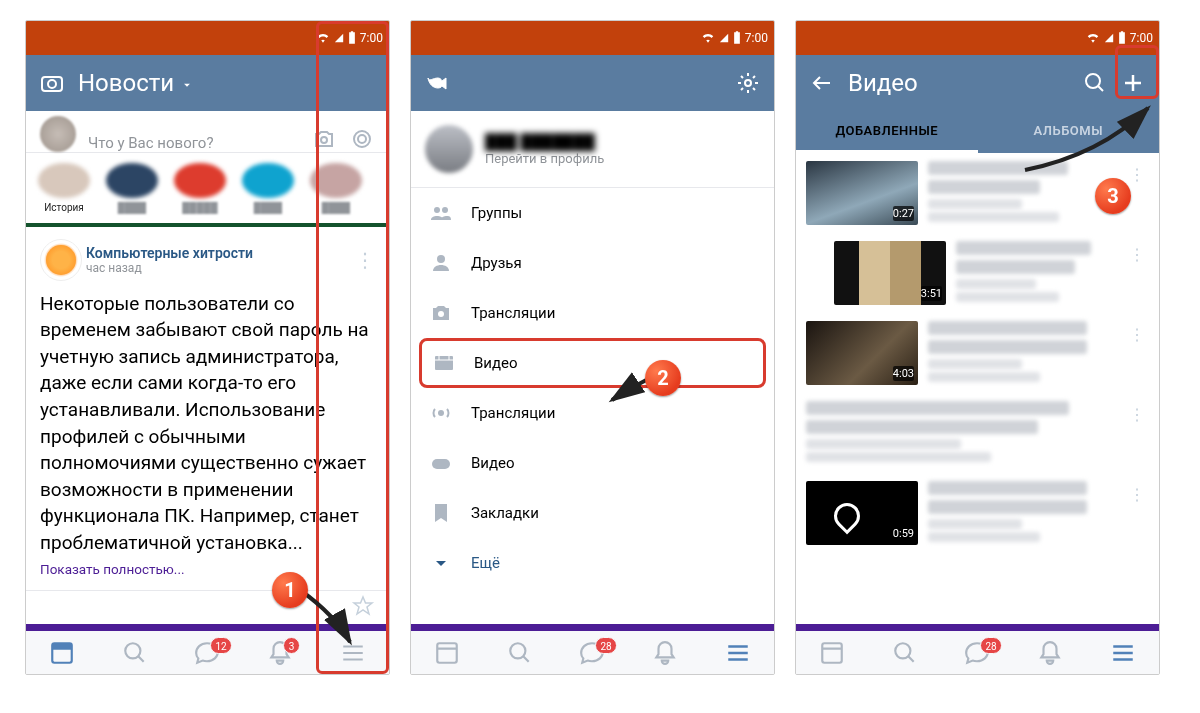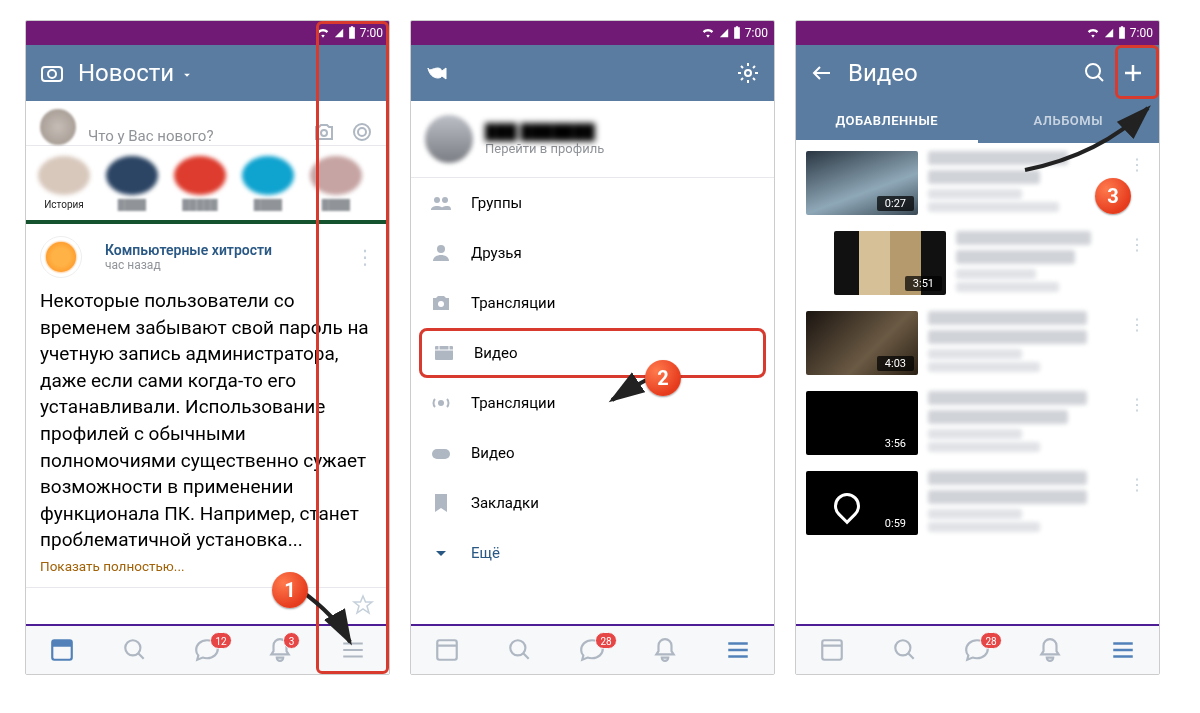--- a/index.html
+++ b/index.html
@@ -19,22 +19,22 @@
     border: 1px solid #ccc;
     border-radius: 2px;
     background: #fff;
     display: flex;
     flex-direction: column;
     overflow: hidden;
     position: relative;
   }
   
   .status-bar {
-    height: 24px;
-    background: #701a75;
+    height: 34px;
+    background: #c2410c;
     color: #fff;
     display: flex;
     justify-content: flex-end;
     align-items: center;
     padding: 0 6px;
     font-size: 12px;
     gap: 4px;
   }
   .status-bar svg { fill: #fff; }
   
@@ -58,21 +58,21 @@
     font-size: 13px;
     font-weight: 600;
     letter-spacing: .5px;
   }
   .tab {
     flex: 1;
     text-align: center;
     padding: 12px 4px;
     border-bottom: 3px solid transparent;
   }
-  .tab.active { color: #ffffff; border-bottom-color: #fff; }
+  .tab.active { color: #000000; border-bottom-color: #fff; }
   
   .body { flex: 1; overflow: hidden; display:flex; flex-direction:column; }
   .compose-row {
     display: flex;
     align-items: flex-end;
     height: 56px;
     padding: 0 14px;
     gap: 12px;
     border-bottom: 1px solid #e7e8ec;
   }
@@ -88,37 +88,37 @@
     display:flex; gap:8px; padding:10px 8px; overflow:hidden; border-bottom:4px solid #14532d;
   }
   .story { width:60px; display:flex; flex-direction:column; align-items:center; gap:4px; }
   .story-circle { width:52px; height:52px; border-radius:50%; filter: blur(2px); }
   .sc1{background:#d8c8bc;} .sc2{background:#2c4564;} .sc3{background:#dd3c2e;} .sc4{background:#0fa3cf;} .sc5{background:#c6a4a3;}
   .story-label { font-size:10px; color:#909499; filter: blur(1px); }
   .story-label.clear { filter:none; color:#222; }
   .post {
     padding: 12px 14px;
   }
-  .post-head { display:flex; gap:23px; align-items:center; margin-bottom:10px;justify-content:center; }
+  .post-head { display:flex; gap:4px; align-items:center; margin-bottom:10px;justify-content:center; }
   .post-avatar {
     width:42px; height:42px; border-radius:50%;
     background: radial-gradient(#ffb347 40%, #ff8c1a 42%, #fff 60%);
     border:1px solid #eee;
     display:flex; align-items:center; justify-content:center;
     position:relative;
   }
   .orange-slice {
     width:30px; height:30px; border-radius:50%;
     background: radial-gradient(circle, #ffb347 40%, #ff8c1a 100%);
   }
   .post-title { color:#2a5885; font-weight:600; font-size:14px; }
   .post-time { color:#909499; font-size:12px; }
   .post-more { color:#c5d0db; font-size:20px; }
   .post-text { font-size:19px; color:#000; line-height:1.4; }
-  .show-more { color:#a16207; font-size:13.5px; margin-top:4px; display:inline-block; }
+  .show-more { color:#4c1d95; font-size:13.5px; margin-top:4px; display:inline-block; }
   .post-footer {
     border-top:1px solid #e7e8ec;
     height:46px;
     display:flex; justify-content:flex-end; align-items:center;
     padding:0 14px;
     color:#c5d0db;
   }
   
   .profile-row {
     display:flex; align-items:center; gap:12px;
@@ -156,38 +156,38 @@
     width:112px; height:64px;
     background:#222;
     position:relative;
     border-radius:2px;
     overflow:hidden;
     flex-shrink:0;
   }
   .duration {
     position:absolute; bottom:4px; right:4px;
     background:rgba(0,0,0,.7); color:#fff;
-    font-size:11px; padding:1px 8px; border-radius:2px;
+    font-size:11px; padding:1px 0; border-radius:2px;
   }
   .video-meta { flex:1; }
   .video-title-b { height:14px; background:#d0d3d8; border-radius:3px; margin-bottom:5px; filter:blur(2px); }
   .video-title-b.w60{width:60%;} .video-title-b.w85{width:85%;} .video-title-b.w75{width:75%;}
   .video-sub-b { height:10px; background:#e0e2e6; border-radius:3px; width:50%; margin-bottom:3px; filter:blur(2px);}
   .video-more { color:#c5d0db; padding:0 4px; align-self:flex-start; margin-top:4px; }
   
   .th1{background:linear-gradient(160deg,#2a3642,#8fa8b8 60%,#3a4a55);}
   .th2{background:linear-gradient(90deg,#111 0%,#111 22%,#d6c097 22%,#d6c097 50%,#b49a6d 50%,#b49a6d 78%,#111 78%);margin-left:28px;}
   .th3{background:linear-gradient(135deg,#1a1410,#6b5a44 60%,#2a2015);}
   .th4{background:#000;}
   .th5{background:#000;}
   .th5::after{content:"";position:absolute;left:28px;top:22px;width:20px;height:20px;border:3px solid #fff;border-radius:50% 50% 50% 0;transform:rotate(-45deg);}
   
   .bottom-nav {
     height: 50px;
-    border-top:2px solid #4c1d95;
+    border-top:7px solid #4c1d95;
     display:flex;
     background:#f7f8fa;
     justify-content:space-between;
   }
   .bn-item {
     flex:1; display:flex; align-items:center; justify-content:center;
     position:relative;
   }
   .bn-item svg { fill:#aeb7c2; width:26px; height:26px; }
   .bn-item.active svg { fill:#5181b8; }
@@ -538,23 +538,20 @@
         </div>
       <div class="video-meta">
           <div class="video-title-b w85"></div>
           <div class="video-title-b w85"></div>
           <div class="video-sub-b"></div>
           <div class="video-sub-b" style="width:60%"></div>
         </div>
       <div class="video-more">⋮</div>
     </div>
     <div class="video-item">
-      <div class="video-thumb th4">
-          <span class="duration">3:56</span>
-        </div>
       <div class="video-meta">
           <div class="video-title-b w85"></div>
           <div class="video-title-b w75"></div>
           <div class="video-sub-b"></div>
           <div class="video-sub-b" style="width:60%"></div>
         </div>
       <div class="video-more">⋮</div>
     </div>
     <div class="video-item">
       <div class="video-thumb th5">

